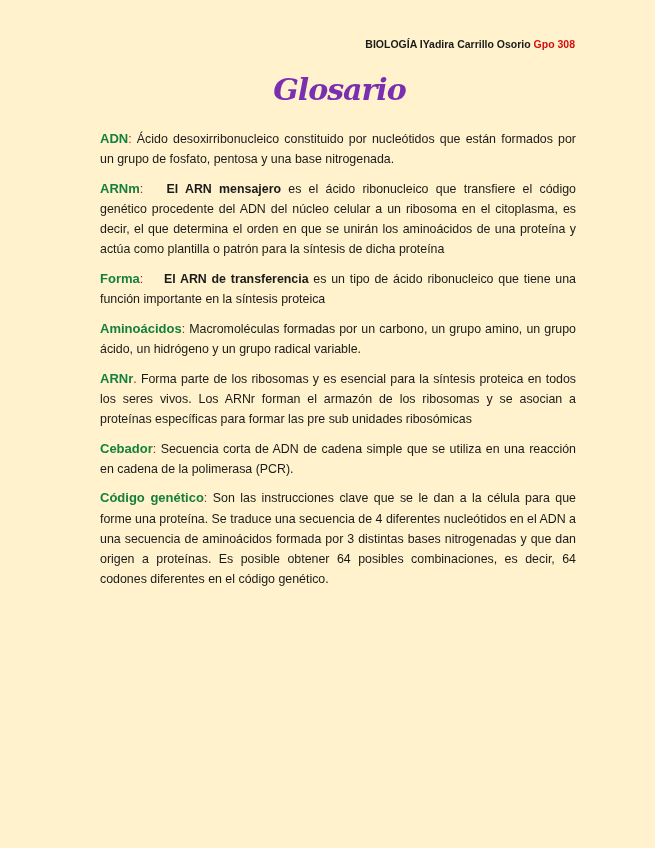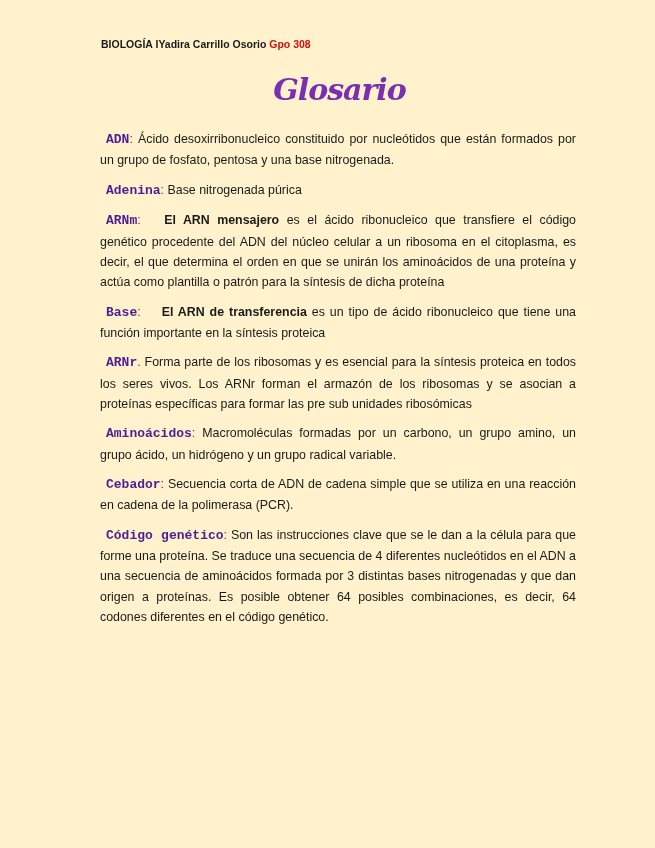--- a/index.html
+++ b/index.html
@@ -6,62 +6,60 @@
     body {
       width: 655px; height: 848px;
       background: #fff2cc;
       font-family: "Liberation Sans", sans-serif;
       color: #1a1a1a;
       position: relative;
       overflow: hidden;
     }
     .header {
       position: absolute; top: 38px; left: 101px; right: 80px;
-      display: flex; justify-content: flex-start;
+      display: flex; justify-content: flex-end;
       font-size: 10.5px; font-weight: bold;
     }
     .header .group { color: #d01010; }
     .title {
       position: absolute; top: 72px; left: 0; right: 0;
       text-align: center;
       font-family: "DejaVu Serif", serif;
       font-style: italic; font-weight: bold;
       font-size: 30px; color: #7a2fb0;
       letter-spacing: -1px;
       padding-left: 24px;
     }
     .entries {
       position: absolute; top: 129px; left: 100px; width: 476px;
       font-size: 12.4px; line-height: 20.2px;
     }
     .entry { margin: 0 0 9.4px 0; text-align: justify; }
     .term {
-      color: #4c1d95; font-weight: bold;
-      font-family: Liberation Mono, monospace;
+      color: #15803d; font-weight: bold;
+      font-family: Liberation Sans, sans-serif;
       font-size: 13px;
-      margin-left: 6px;
     }
     .sep { color: #d01010; }
     .strong { font-weight: bold; margin-left: 16px; }
   </style>
 </head>
 <body>
 
 <div class="header">
   <span>BIOLOGÍA I</span>
   <span>
     <span>Yadira Carrillo Osorio</span>
     <span class="group">Gpo 308</span>
   </span>
 </div>
 
 <div class="title">Glosario</div>
 
 <div class="entries">
   <p class="entry"><span class="term">ADN</span><span class="sep">: </span><span>Ácido desoxirribonucleico constituido por nucleótidos que están formados por un grupo de fosfato, pentosa y una base nitrogenada.</span></p>
-  <p class="entry"><span class="term">Adenina</span><span class="sep">: </span><span>Base nitrogenada púrica</span></p>
   <p class="entry"><span class="term">ARNm</span><span class="sep">: </span><span class="strong">El ARN mensajero</span><span> es el ácido ribonucleico que transfiere el código genético procedente del ADN del núcleo celular a un ribosoma en el citoplasma, es decir, el que determina el orden en que se unirán los aminoácidos de una proteína y actúa como plantilla o patrón para la síntesis de dicha proteína</span></p>
-  <p class="entry"><span class="term">Base</span><span class="sep">: </span><span class="strong">El ARN de transferencia</span><span> es un tipo de ácido ribonucleico que tiene una función importante en la síntesis proteica</span></p>
+  <p class="entry"><span class="term">Forma</span><span class="sep">: </span><span class="strong">El ARN de transferencia</span><span> es un tipo de ácido ribonucleico que tiene una función importante en la síntesis proteica</span></p>
+  <p class="entry"><span class="term">Aminoácidos</span><span class="sep">: </span><span>Macromoléculas formadas por un carbono, un grupo amino, un grupo ácido, un hidrógeno y un grupo radical variable.</span></p>
   <p class="entry"><span class="term">ARNr</span><span class="sep">. </span><span>Forma parte de los ribosomas y es esencial para la síntesis proteica en todos los seres vivos. Los ARNr forman el armazón de los ribosomas y se asocian a proteínas específicas para formar las pre sub unidades ribosómicas</span></p>
-  <p class="entry"><span class="term">Aminoácidos</span><span class="sep">: </span><span>Macromoléculas formadas por un carbono, un grupo amino, un grupo ácido, un hidrógeno y un grupo radical variable.</span></p>
   <p class="entry"><span class="term">Cebador</span><span class="sep">: </span><span>Secuencia corta de ADN de cadena simple que se utiliza en una reacción en cadena de la polimerasa (PCR).</span></p>
   <p class="entry"><span class="term">Código genético</span><span class="sep">: </span><span>Son las instrucciones clave que se le dan a la célula para que forme una proteína. Se traduce una secuencia de 4 diferentes nucleótidos en el ADN a una secuencia de aminoácidos formada por 3 distintas bases nitrogenadas y que dan origen a proteínas. Es posible obtener 64 posibles combinaciones, es decir, 64 codones diferentes en el código genético.</span></p>
 </div>
 
 </body></html>

